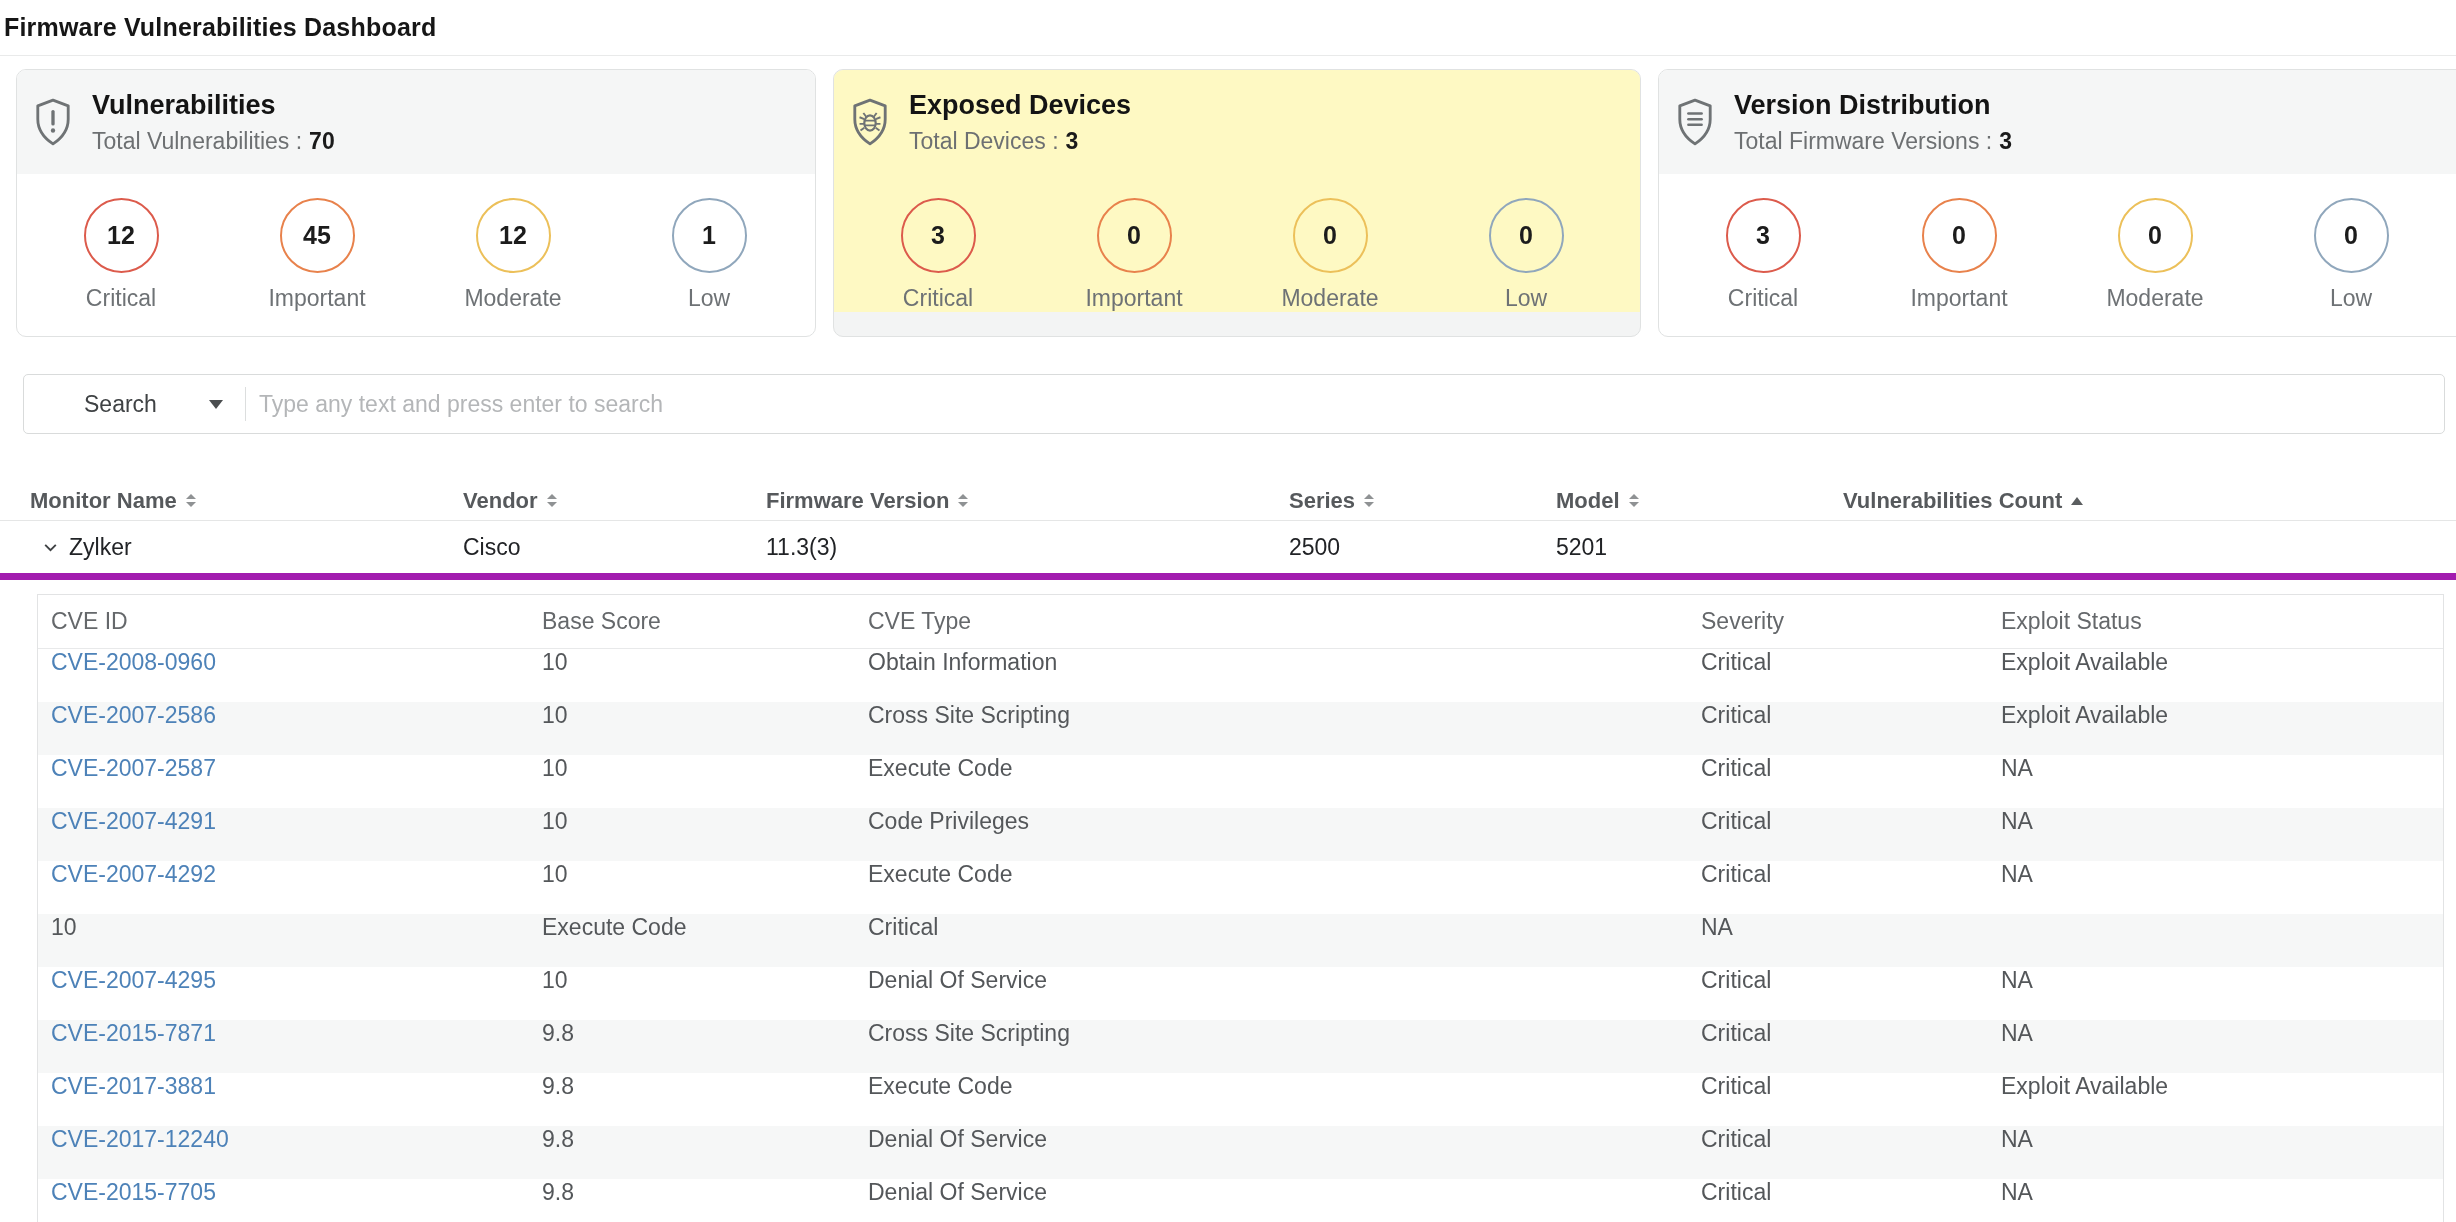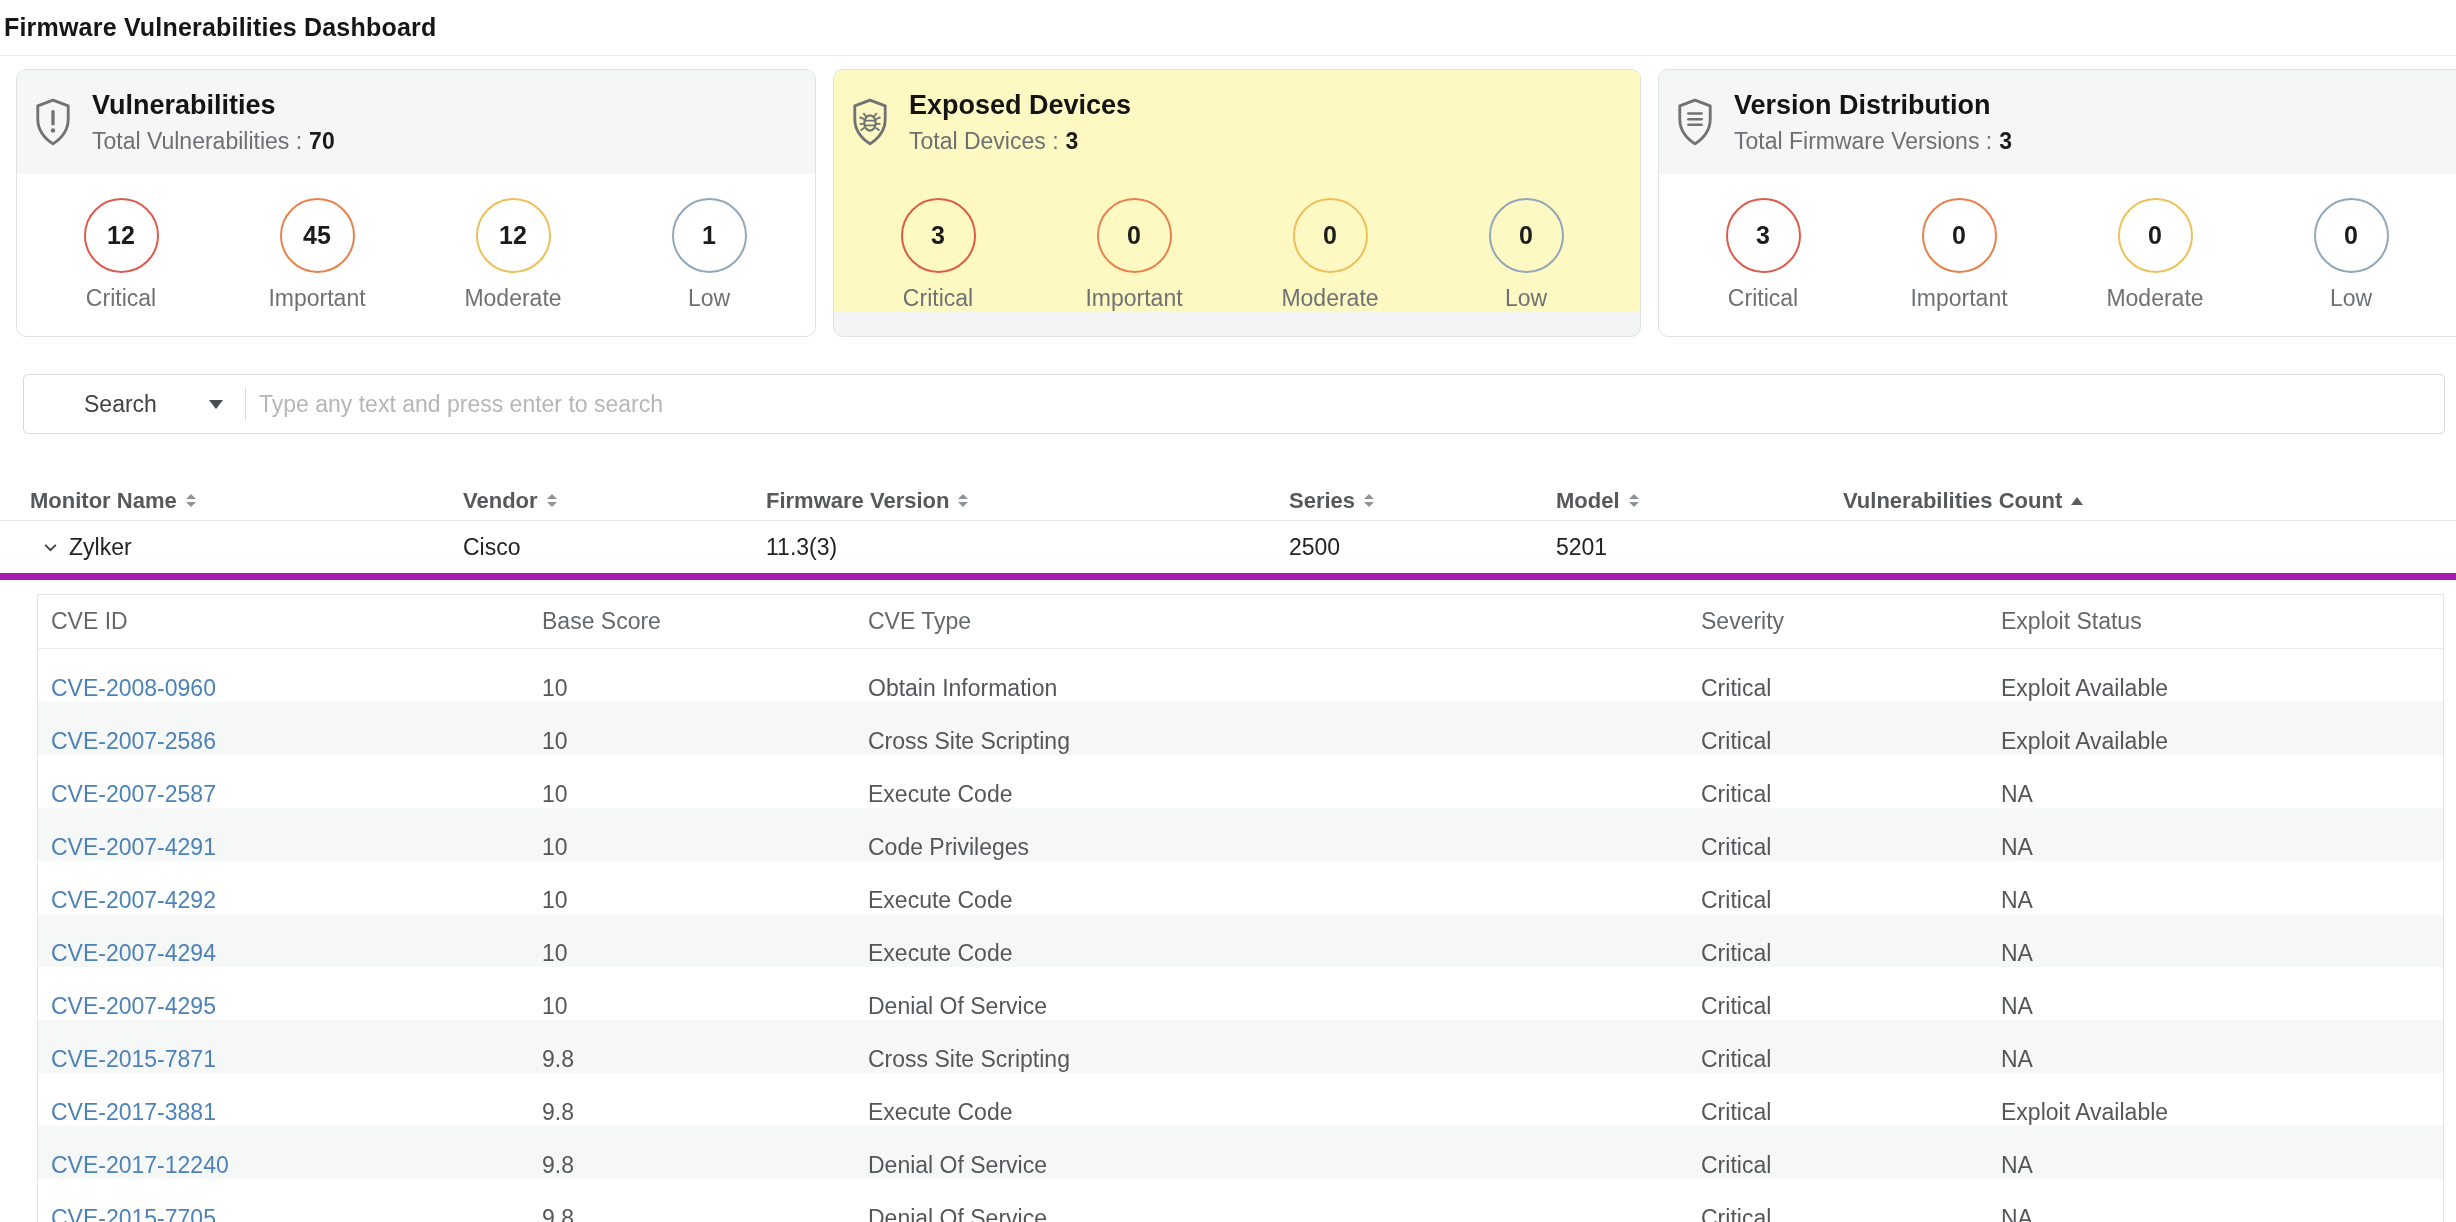--- a/index.html
+++ b/index.html
@@ -57,21 +57,21 @@
   .sort-both i{display:block;width:0;height:0;border-left:5px solid transparent;border-right:5px solid transparent;}
   .sort-both .up{border-bottom:5px solid #8f9294;}
   .sort-both .down{border-top:5px solid #8f9294;}
   .sort-asc{display:inline-block;margin-left:9px;width:0;height:0;
         border-left:6px solid transparent;border-right:6px solid transparent;border-bottom:8px solid #5a5d5f;}
   .chevron-icon{display:inline-flex;}
   
   .cve-box{margin:14px 0 0 37px;width:2407px;border:1px solid #e2e3e4;box-sizing:border-box;background:#fff;}
   .cve-header{display:flex;align-items:center;height:54px;border-bottom:1px solid #e8e9ea;box-sizing:border-box;
         font-size:23px;color:#65686b;}
-  .cve-row{display:flex;align-items:flex-end;height:53px;font-size:23px;color:#54575a;}
+  .cve-row{display:flex;align-items:flex-start;height:53px;font-size:23px;color:#54575a;}
   .cve-rows .cve-row:nth-child(even){background:#f6f7f7;}
   .cve-header>div,.cve-row>div{box-sizing:border-box;overflow:hidden;white-space:nowrap;}
   .cve-header>div:nth-child(1),.cve-row>div:nth-child(1){width:504px;padding-left:13px;}
   .cve-header>div:nth-child(2),.cve-row>div:nth-child(2){width:326px;}
   .cve-header>div:nth-child(3),.cve-row>div:nth-child(3){width:833px;}
   .cve-header>div:nth-child(4),.cve-row>div:nth-child(4){width:300px;}
   .cve-header>div:nth-child(5),.cve-row>div:nth-child(5){flex:1;}
   .cve-link{color:#4d82b8;text-decoration:none;cursor:pointer;}
 </style>
 </head>
@@ -301,21 +301,20 @@
         <div>NA</div>
       </div>
       <div class="cve-row">
         <div><a class="cve-link">CVE-2007-4292</a></div>
         <div>10</div>
         <div>Execute Code</div>
         <div>Critical</div>
         <div>NA</div>
       </div>
       <div class="cve-row">
-        <div><a class="cve-link">CVE-2007-4294</a></div>
         <div>10</div>
         <div>Execute Code</div>
         <div>Critical</div>
         <div>NA</div>
       </div>
       <div class="cve-row">
         <div><a class="cve-link">CVE-2007-4295</a></div>
         <div>10</div>
         <div>Denial Of Service</div>
         <div>Critical</div>

